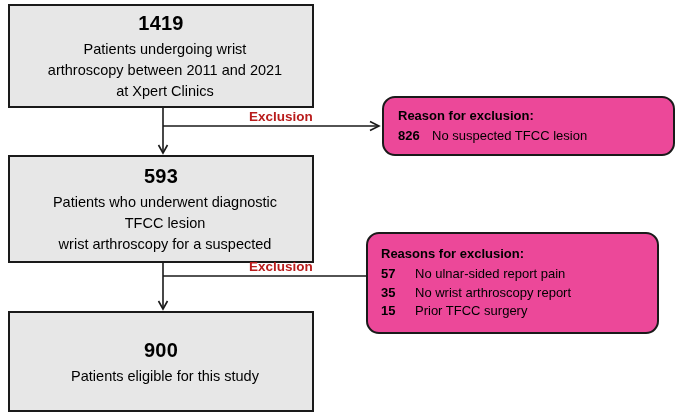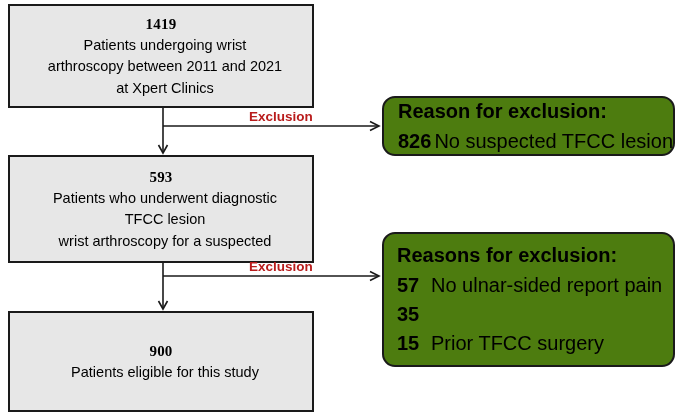--- a/index.html
+++ b/index.html
@@ -30,42 +30,41 @@
     align-items: center;
     justify-content: center;
     text-align: center;
     color: #000000;
     font-size: 14.5px;
     line-height: 1.47;
     padding: 2px 6px;
   }
   .main-box .count {
     font-weight: bold;
-    font-size: 15px;
+    font-size: 20px;
     letter-spacing: 0.2px;
-    font-family: Liberation Serif, serif;
   }
   .main-box .desc-line {
     white-space: nowrap;
     margin-left: 8px;
   }
 
   #box-enrolled { left: 8px;  top: 4px;   width: 306px; height: 104px; }
   #box-diagnostic { left: 8px; top: 155px; width: 306px; height: 108px; }
   #box-eligible { left: 8px;  top: 311px; width: 306px; height: 101px; }
 
   
   .excl-box {
     position: absolute;
     box-sizing: border-box;
-    background: #4d7c0f;
+    background: #ec4899;
     border: 2.5px solid #1a1a1a;
     border-radius: 13px;
     color: #000000;
-    font-size: 20px;
+    font-size: 13px;
     line-height: 1.45;
     padding: 7px 0 7px 14px;
     display: flex;
     flex-direction: column;
     justify-content: center;
   }
   .excl-title {
     font-weight: bold;
     margin-bottom: 1px;
     white-space: nowrap;
@@ -78,21 +77,21 @@
   .excl-row .num {
     font-weight: bold;
     min-width: 26px;
     display: inline-block;
   }
   .excl-row .label {
     padding-left: 8px;
   }
 
   #box-exclusion-1 { left: 382px; top: 96px;  width: 293px; height: 60px; }
-  #box-exclusion-2 { left: 382px; top: 232px; width: 293px; height: 135px; padding-left: 13px; }
+  #box-exclusion-2 { left: 366px; top: 232px; width: 293px; height: 102px; padding-left: 13px; }
 
   
   .connector-svg {
     position: absolute;
     left: 0;
     top: 0;
     width: 685px;
     height: 419px;
     pointer-events: none;
   }
@@ -166,20 +165,21 @@
   </div>
 
   <div class="excl-box" id="box-exclusion-2">
     <div class="excl-title">Reasons for exclusion:</div>
     <div class="excl-row">
       <span class="num">57</span>
       <span class="label">No ulnar-sided report pain</span>
     </div>
     <div class="excl-row">
       <span class="num">35</span>
+      <span class="label">No wrist arthroscopy report</span>
     </div>
     <div class="excl-row">
       <span class="num">15</span>
       <span class="label">Prior TFCC surgery</span>
     </div>
   </div>
 
   <div class="edge-label" id="label-exclusion-1">Exclusion</div>
   <div class="edge-label" id="label-exclusion-2">Exclusion</div>
 

